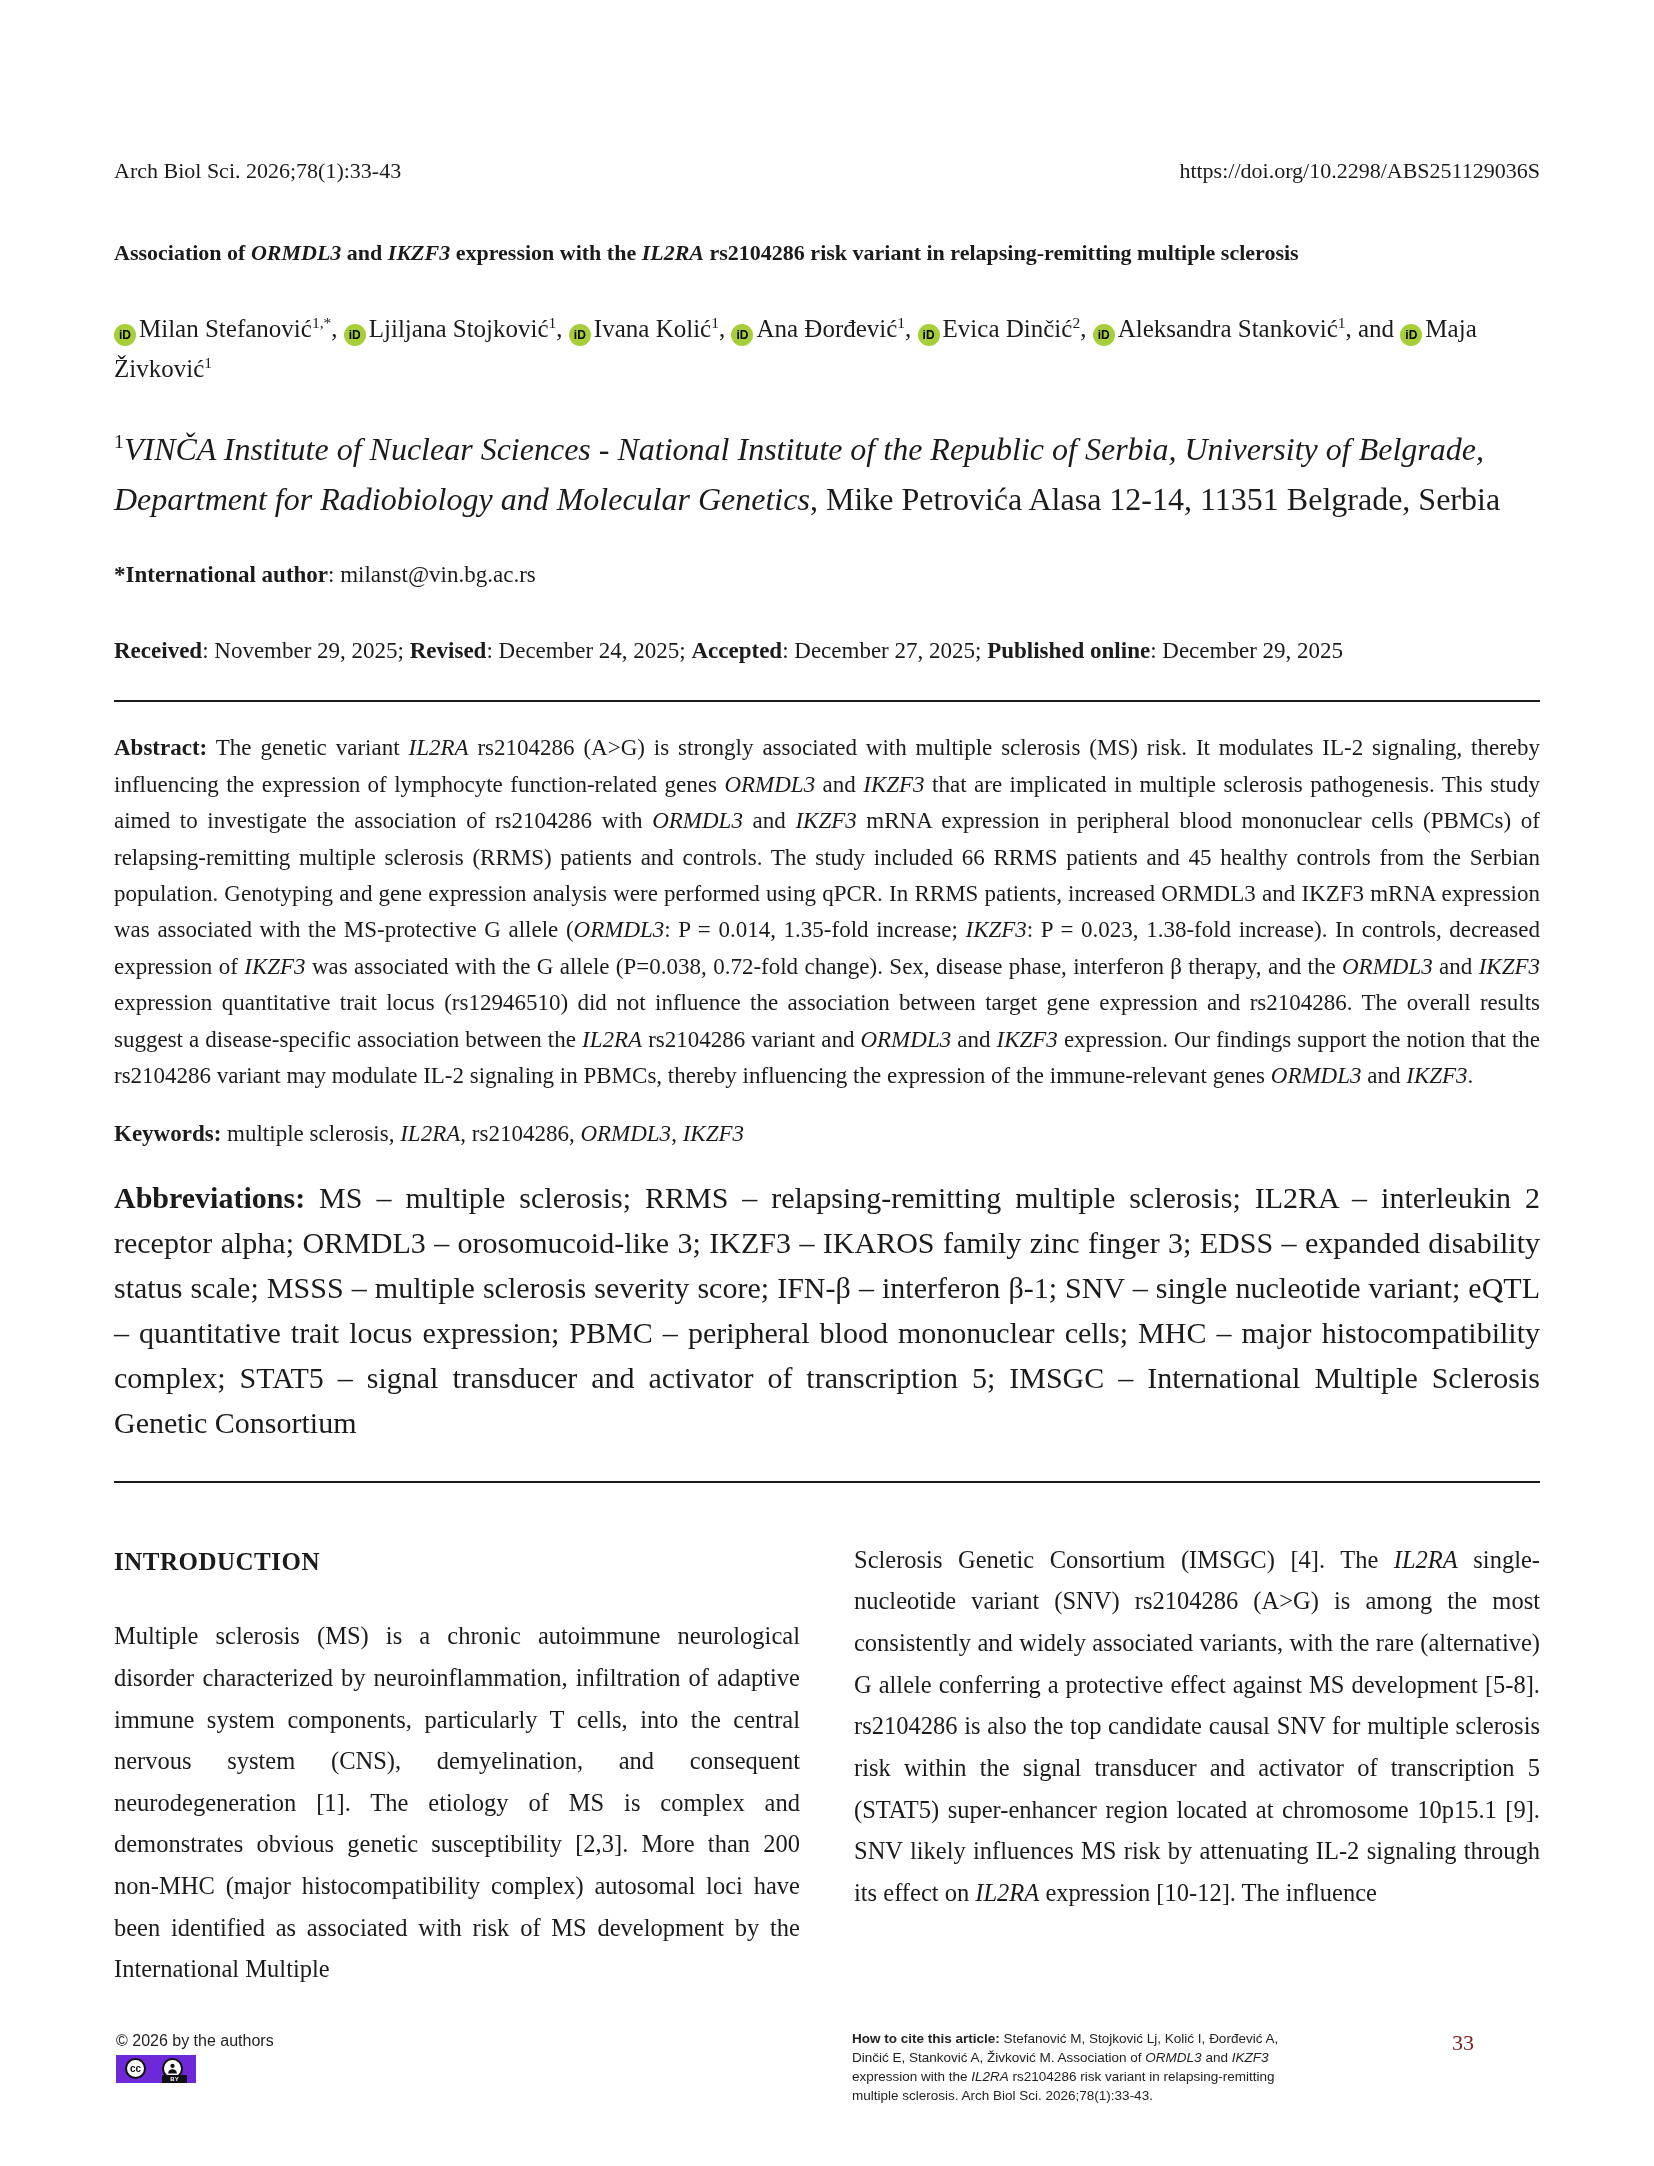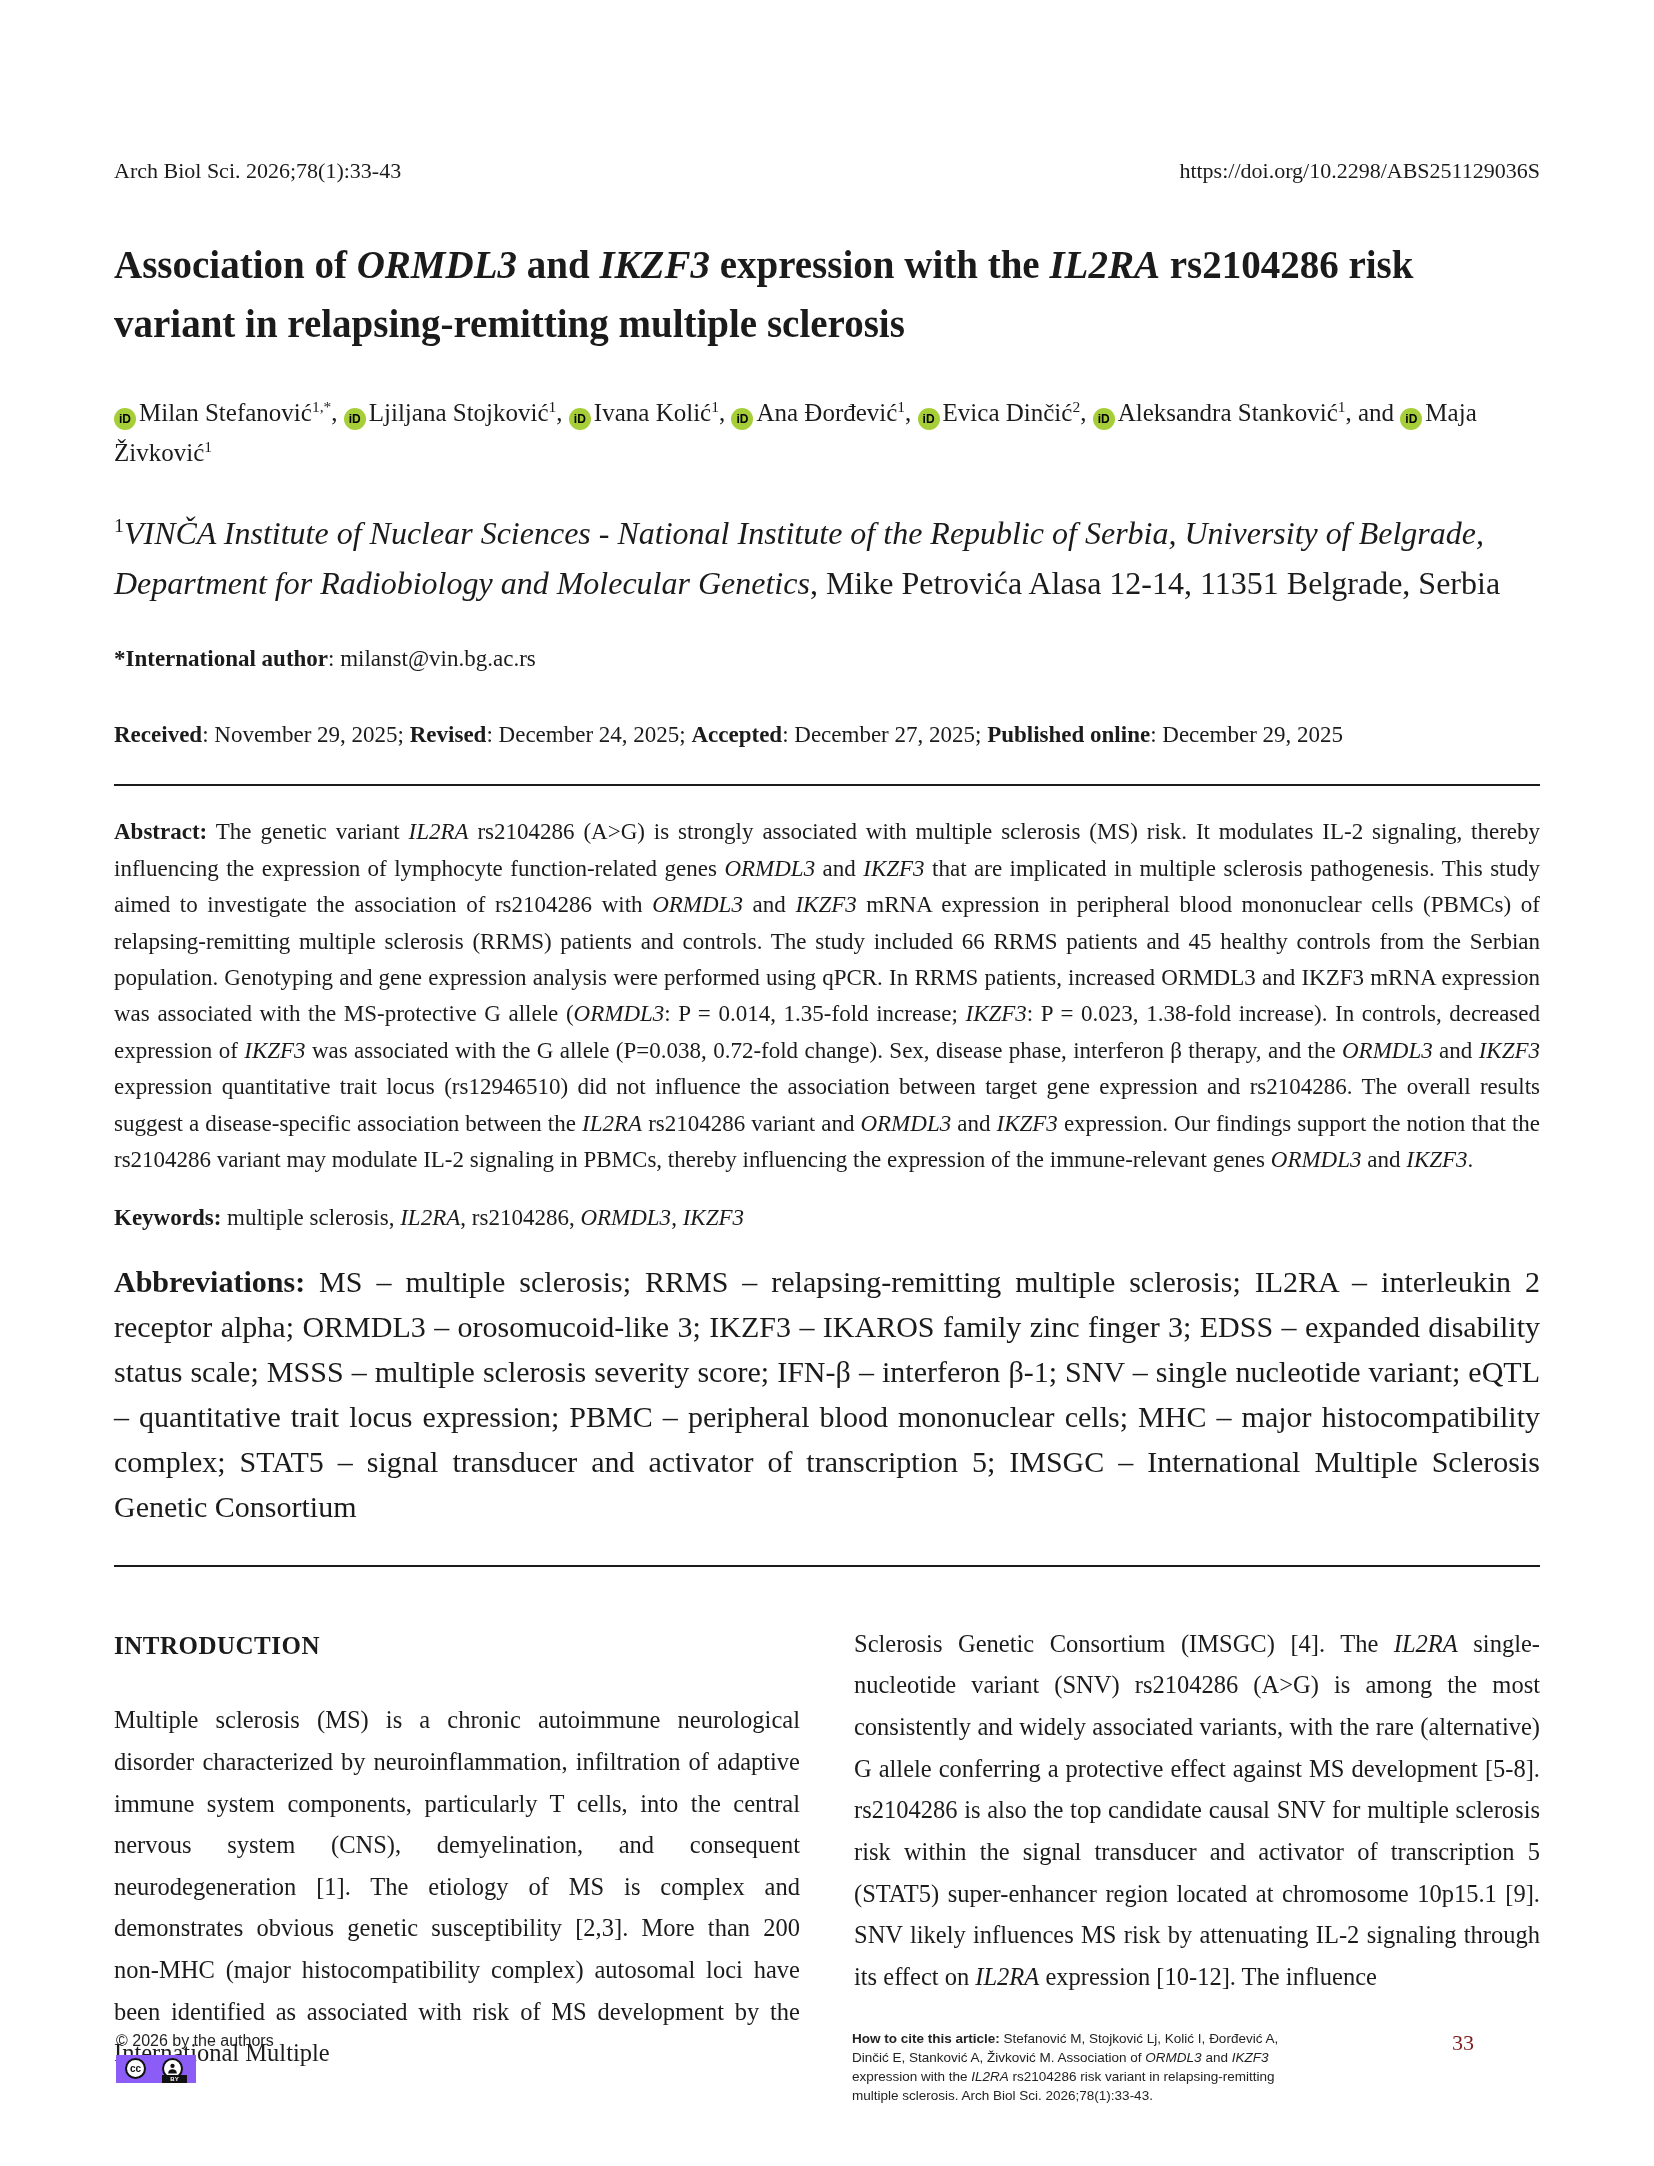--- a/index.html
+++ b/index.html
@@ -3,21 +3,21 @@
 <meta charset="utf-8">
 <style>
   * { box-sizing: border-box; }
   html,body { margin:0; padding:0; background:#ffffff; }
   .page {
     width:1654px; height:2166px; position:relative; background:#ffffff;
     font-family:"Liberation Serif", serif; color:#1b1b1b;
     padding:158px 114px 0 114px; overflow:hidden;
   }
   .hdr { display:flex; justify-content:space-between; font-size:22px; }
-  .title { margin-top:52px; font-size:39px; font-weight:bold; line-height:1.5; max-width:1340px; }
+  .title { margin-top:52px; font-size:22px; font-weight:bold; line-height:1.5; max-width:1340px; }
   .authors { margin-top:40px; font-size:25px; line-height:1.6; max-width:1420px; }
   .author { white-space:normal; }
   .orcid {
     display:inline-block; width:22px; height:22px; border-radius:50%;
     background:#a6ce39; color:#000000; font-family:"Liberation Sans", sans-serif;
     font-size:12px; font-weight:bold; text-align:center; line-height:22px;
     margin-right:3px; vertical-align:-2px;
   }
   sup { font-size:0.62em; line-height:0; }
   .affils { margin-top:36px; font-size:32px; line-height:1.55; }
@@ -32,21 +32,21 @@
   .col { width:686px; font-size:24.5px; line-height:1.7; text-align:justify; }
   .intro-heading { font-size:25px; font-weight:bold; margin:2px 0 32px 0; letter-spacing:0.5px; }
   .b { font-weight:bold; }
   .i { font-style:italic; }
 
   .footer-left {
     position:absolute; left:116px; top:2032px;
     font-family:"Liberation Sans", sans-serif; font-size:16px; color:#222222;
   }
   .cc-badge {
-    margin-top:5px; width:80px; height:28px; background:#8b5cf6;
+    margin-top:5px; width:80px; height:28px; background:#6d28d9;
     position:relative; display:block;
   }
   .cc-circle {
     position:absolute; top:3px; width:21px; height:21px; border-radius:50%;
     background:#ffffff; border:2px solid #111111; color:#111111;
     font-family:"Liberation Sans", sans-serif; font-size:10px; font-weight:bold;
     text-align:center; line-height:17px;
   }
   .cc-circle.cc-left { left:9px; }
   .cc-circle.cc-right { left:46px; display:flex; align-items:center; justify-content:center; }

